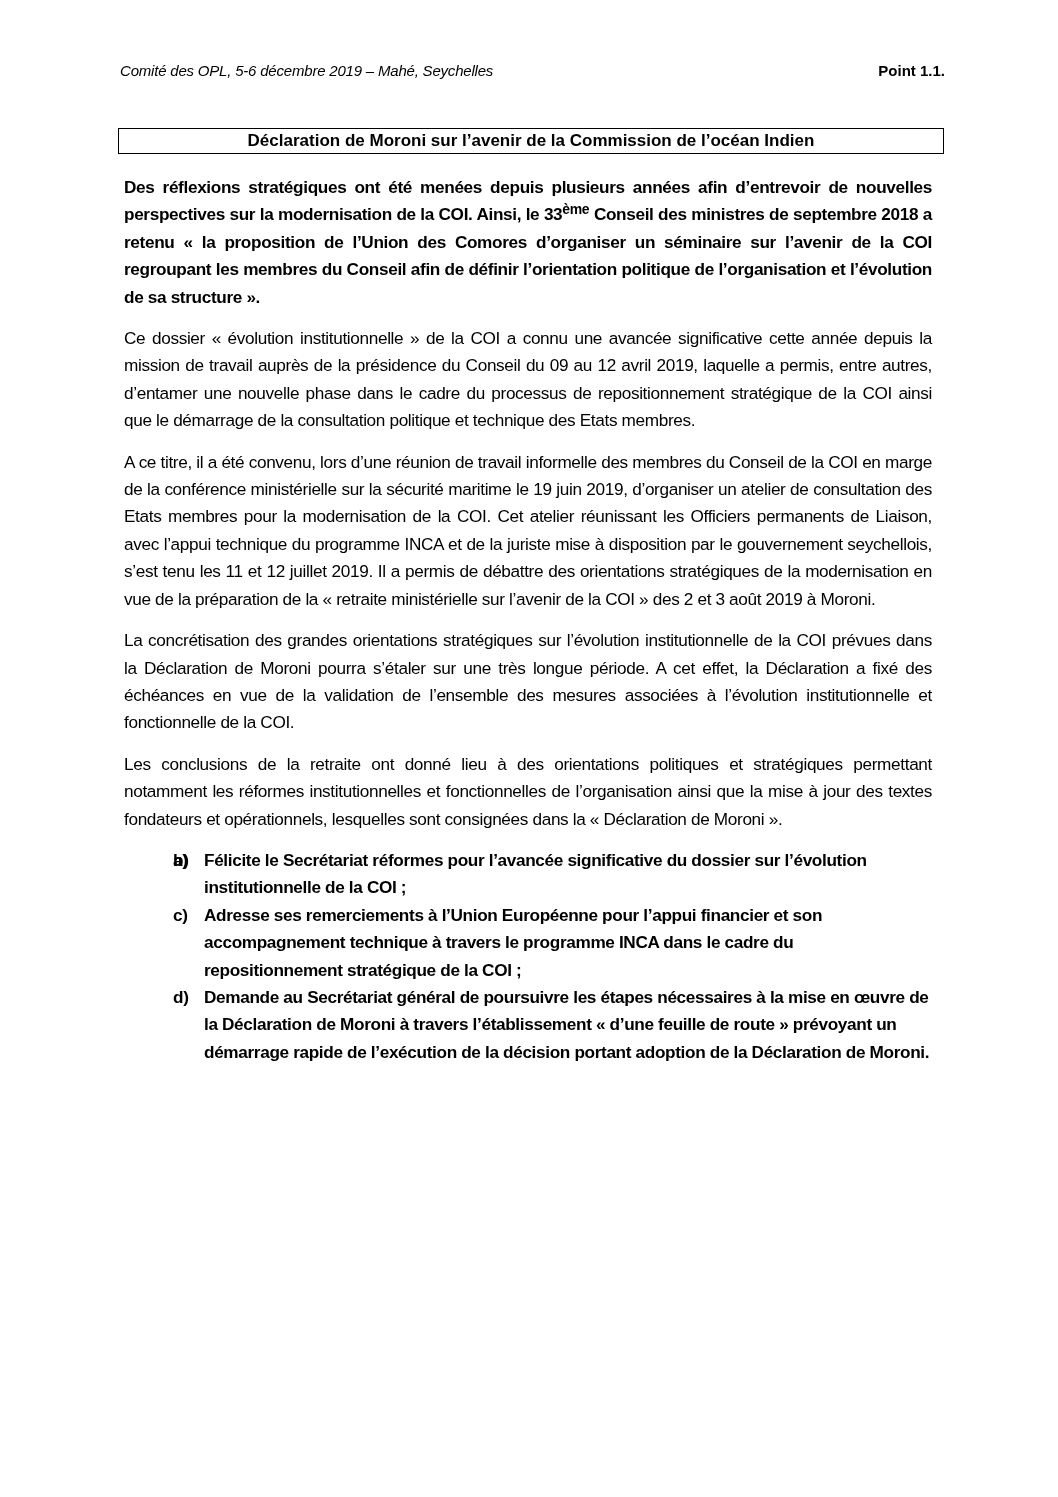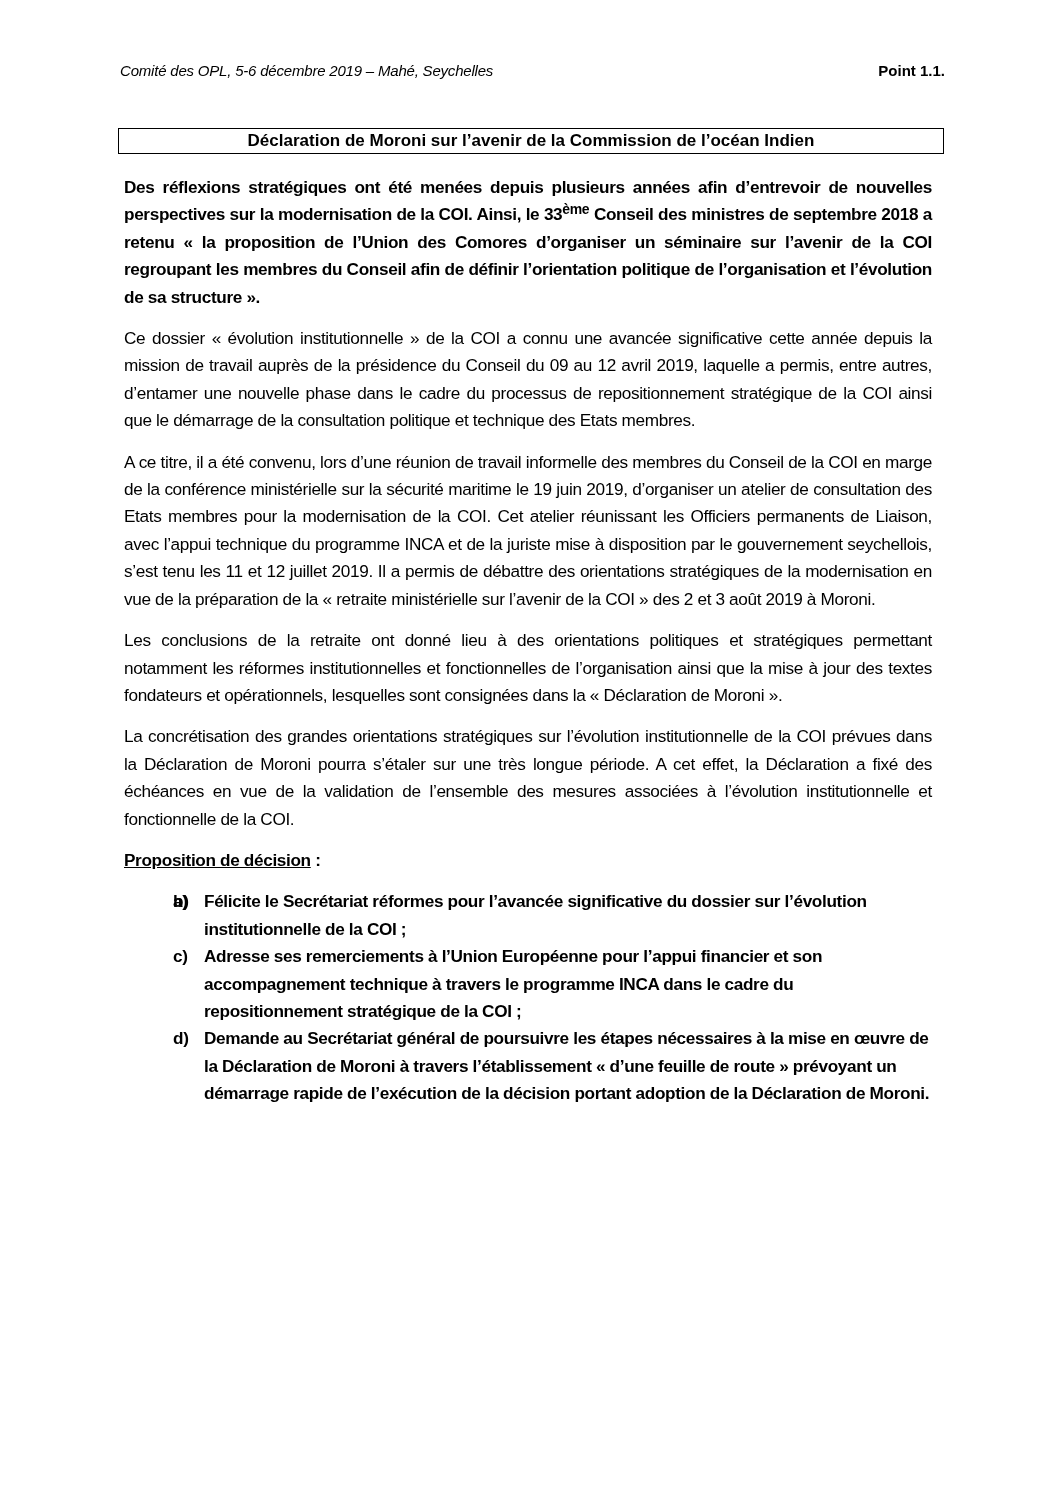--- a/index.html
+++ b/index.html
@@ -32,24 +32,23 @@
     <span class="header-right">Point 1.1.</span>
   </div>
 
   <div class="title-box">Déclaration de Moroni sur l’avenir de la Commission de l’océan Indien</div>
 
   <div class="body">
     <p class="bold"><span>Des réflexions stratégiques ont été menées depuis plusieurs années afin d’entrevoir de nouvelles perspectives sur la modernisation de la COI. Ainsi, le 33</span><sup>ème</sup><span> Conseil des ministres de septembre 2018 a retenu « la proposition de l’Union des Comores d’organiser un séminaire sur l’avenir de la COI regroupant les membres du Conseil afin de définir l’orientation politique de l’organisation et l’évolution de sa structure ».</span></p>
 
     <p>Ce dossier « évolution institutionnelle » de la COI a connu une avancée significative cette année depuis la mission de travail auprès de la présidence du Conseil du 09 au 12 avril 2019, laquelle a permis, entre autres, d’entamer une nouvelle phase dans le cadre du processus de repositionnement stratégique de la COI ainsi que le démarrage de la consultation politique et technique des Etats membres.</p>
     <p>A ce titre, il a été convenu, lors d’une réunion de travail informelle des membres du Conseil de la COI en marge de la conférence ministérielle sur la sécurité maritime le 19 juin 2019, d’organiser un atelier de consultation des Etats membres pour la modernisation de la COI. Cet atelier réunissant les Officiers permanents de Liaison, avec l’appui technique du programme INCA et de la juriste mise à disposition par le gouvernement seychellois, s’est tenu les 11 et 12 juillet 2019. Il a permis de débattre des orientations stratégiques de la modernisation en vue de la préparation de la « retraite ministérielle sur l’avenir de la COI » des 2 et 3 août 2019 à Moroni.</p>
+    <p>La concrétisation des grandes orientations stratégiques sur l’évolution institutionnelle de la COI prévues dans la Déclaration de Moroni pourra s’étaler sur une très longue période. A cet effet, la Déclaration a fixé des échéances en vue de la validation de l’ensemble des mesures associées à l’évolution institutionnelle et fonctionnelle de la COI.</p>
     <p>Les conclusions de la retraite ont donné lieu à des orientations politiques et stratégiques permettant notamment les réformes institutionnelles et fonctionnelles de l’organisation ainsi que la mise à jour des textes fondateurs et opérationnels, lesquelles sont consignées dans la « Déclaration de Moroni ».</p>
-    <p>La concrétisation des grandes orientations stratégiques sur l’évolution institutionnelle de la COI prévues dans la Déclaration de Moroni pourra s’étaler sur une très longue période. A cet effet, la Déclaration a fixé des échéances en vue de la validation de l’ensemble des mesures associées à l’évolution institutionnelle et fonctionnelle de la COI.</p>
 
-    <p class="bold"><span class="underline">Proposition de décision</span><span> :</span></p>
 
 
     <ul class="decision-list">
       <li><span class="marker">a)</span></li>
       <li><span class="marker">b)</span><span>Félicite le Secrétariat réformes pour l’avancée significative du dossier sur l’évolution institutionnelle de la COI ;</span></li>
       <li><span class="marker">c)</span><span>Adresse ses remerciements à l’Union Européenne pour l’appui financier et son accompagnement technique à travers le programme INCA dans le cadre du repositionnement stratégique de la COI ;</span></li>
       <li><span class="marker">d)</span><span>Demande au Secrétariat général de poursuivre les étapes nécessaires à la mise en œuvre de la Déclaration de Moroni à travers l’établissement « d’une feuille de route » prévoyant un démarrage rapide de l’exécution de la décision portant adoption de la Déclaration de Moroni.</span></li>
     </ul>
   </div>
 </div>

